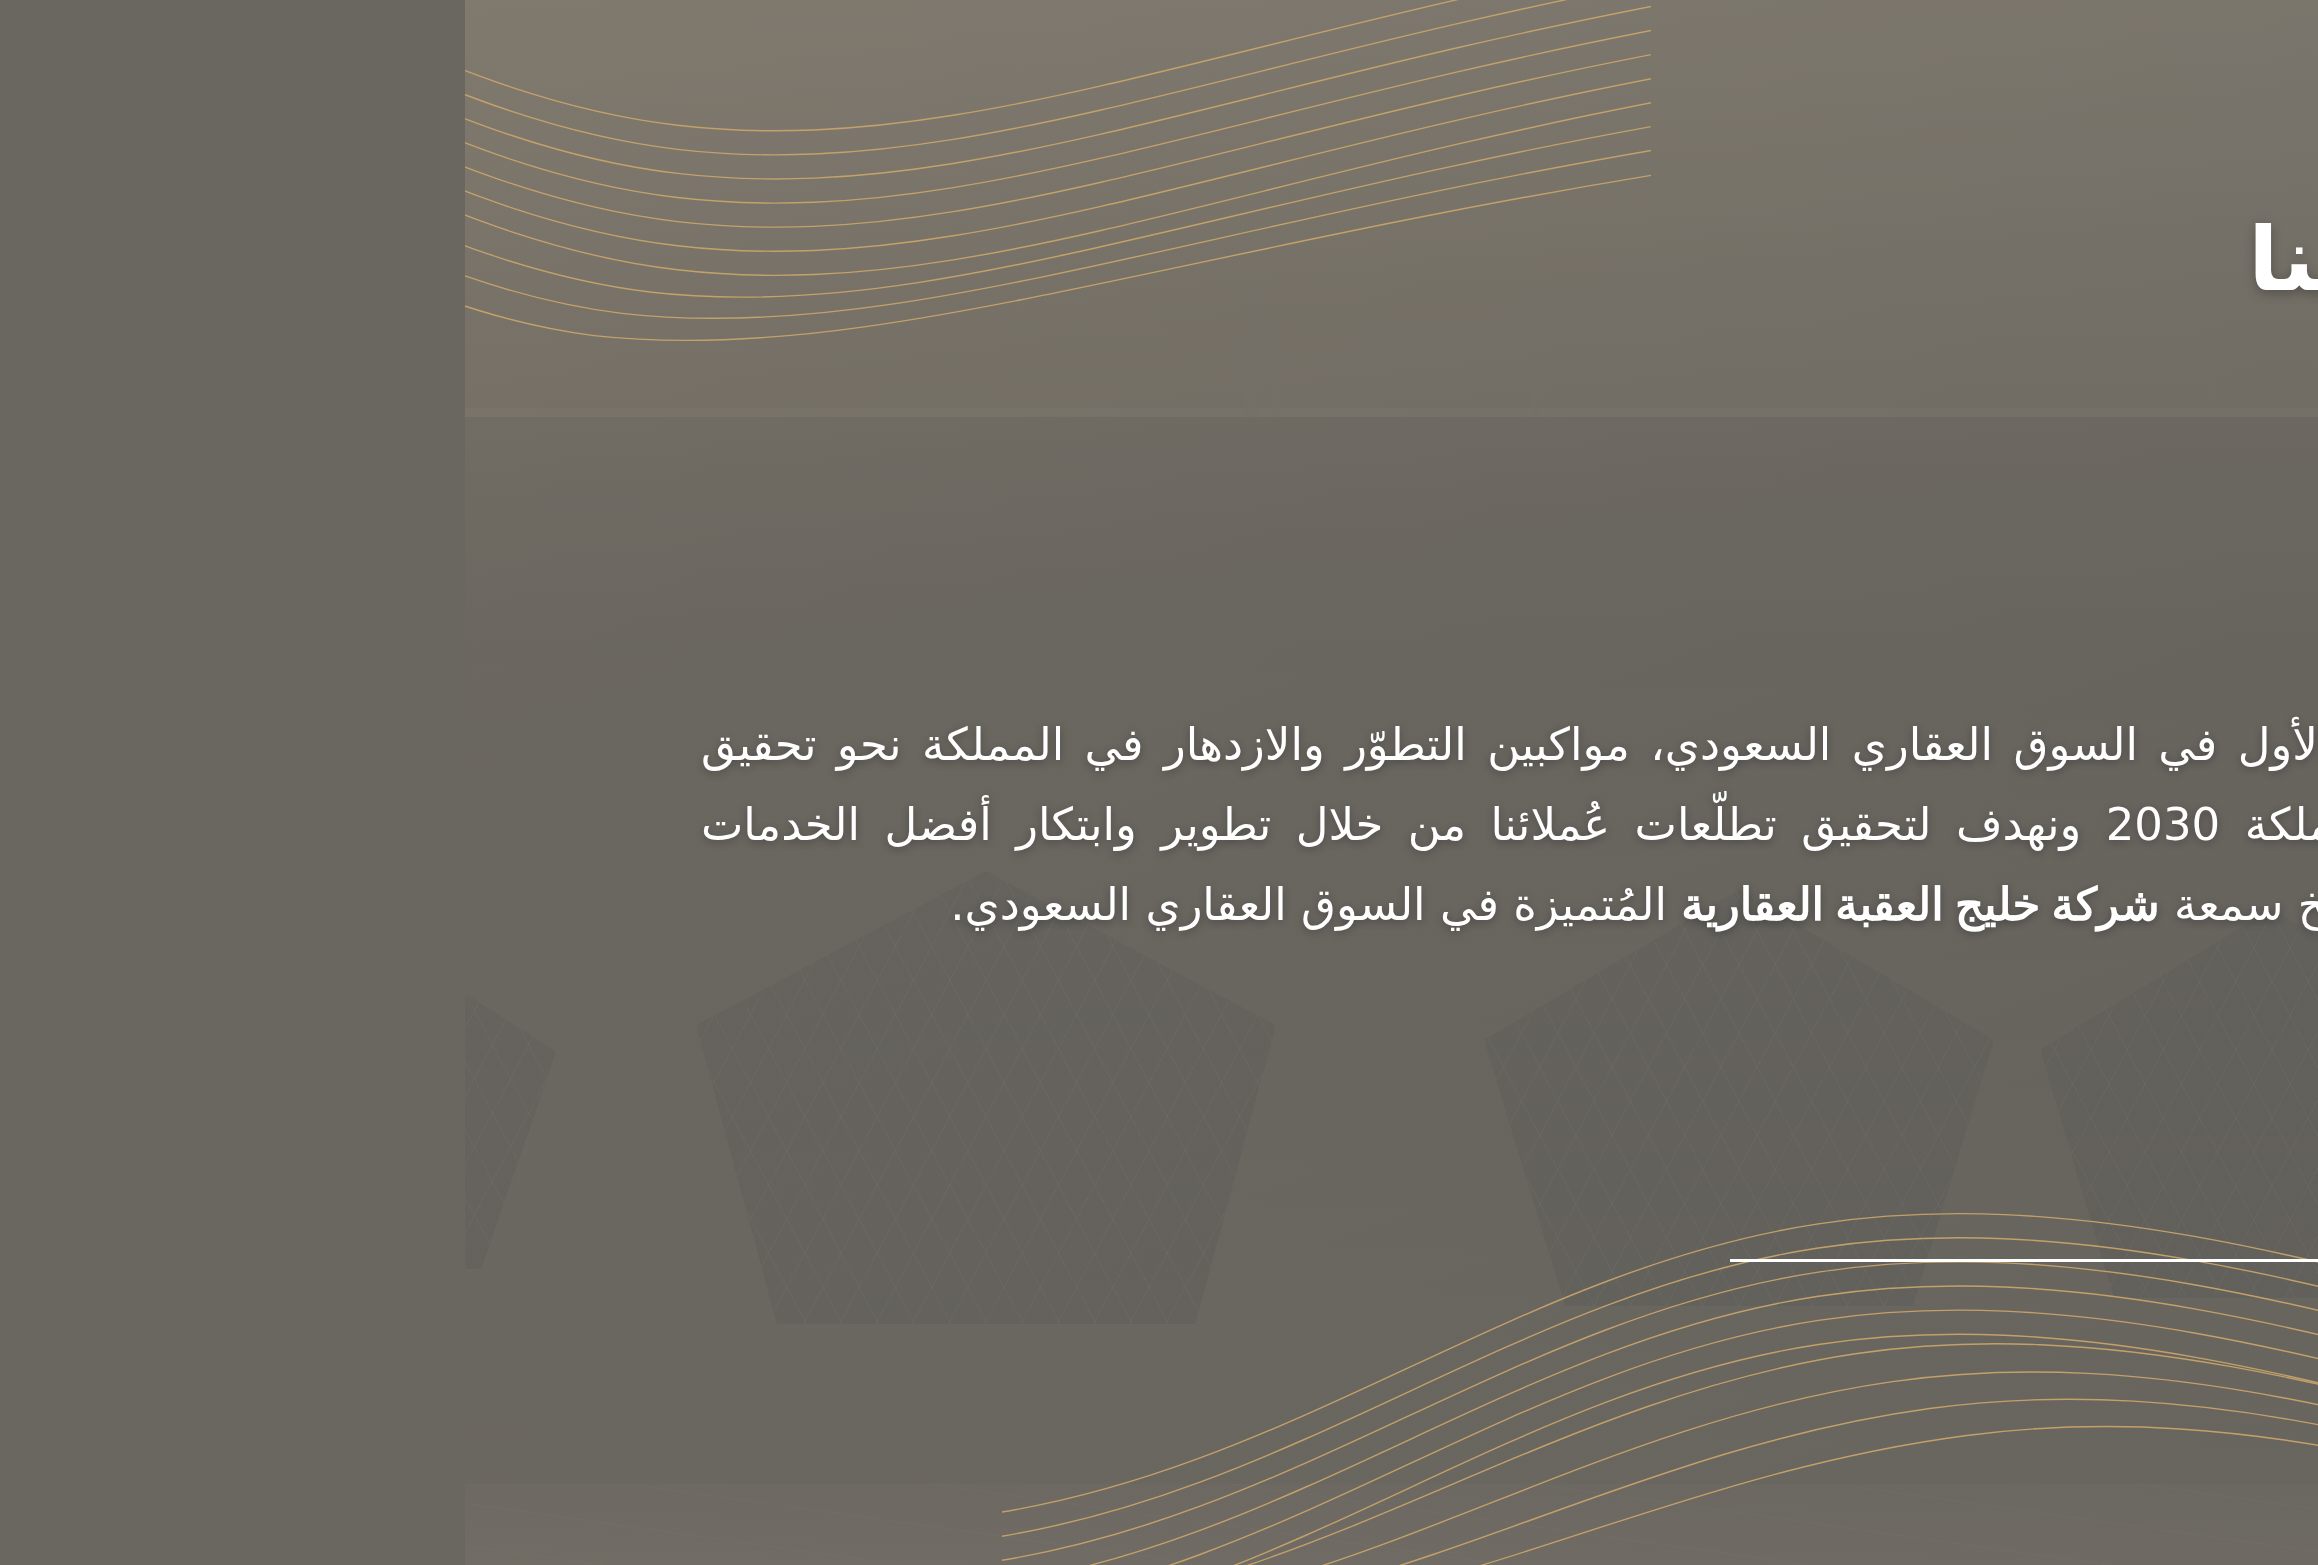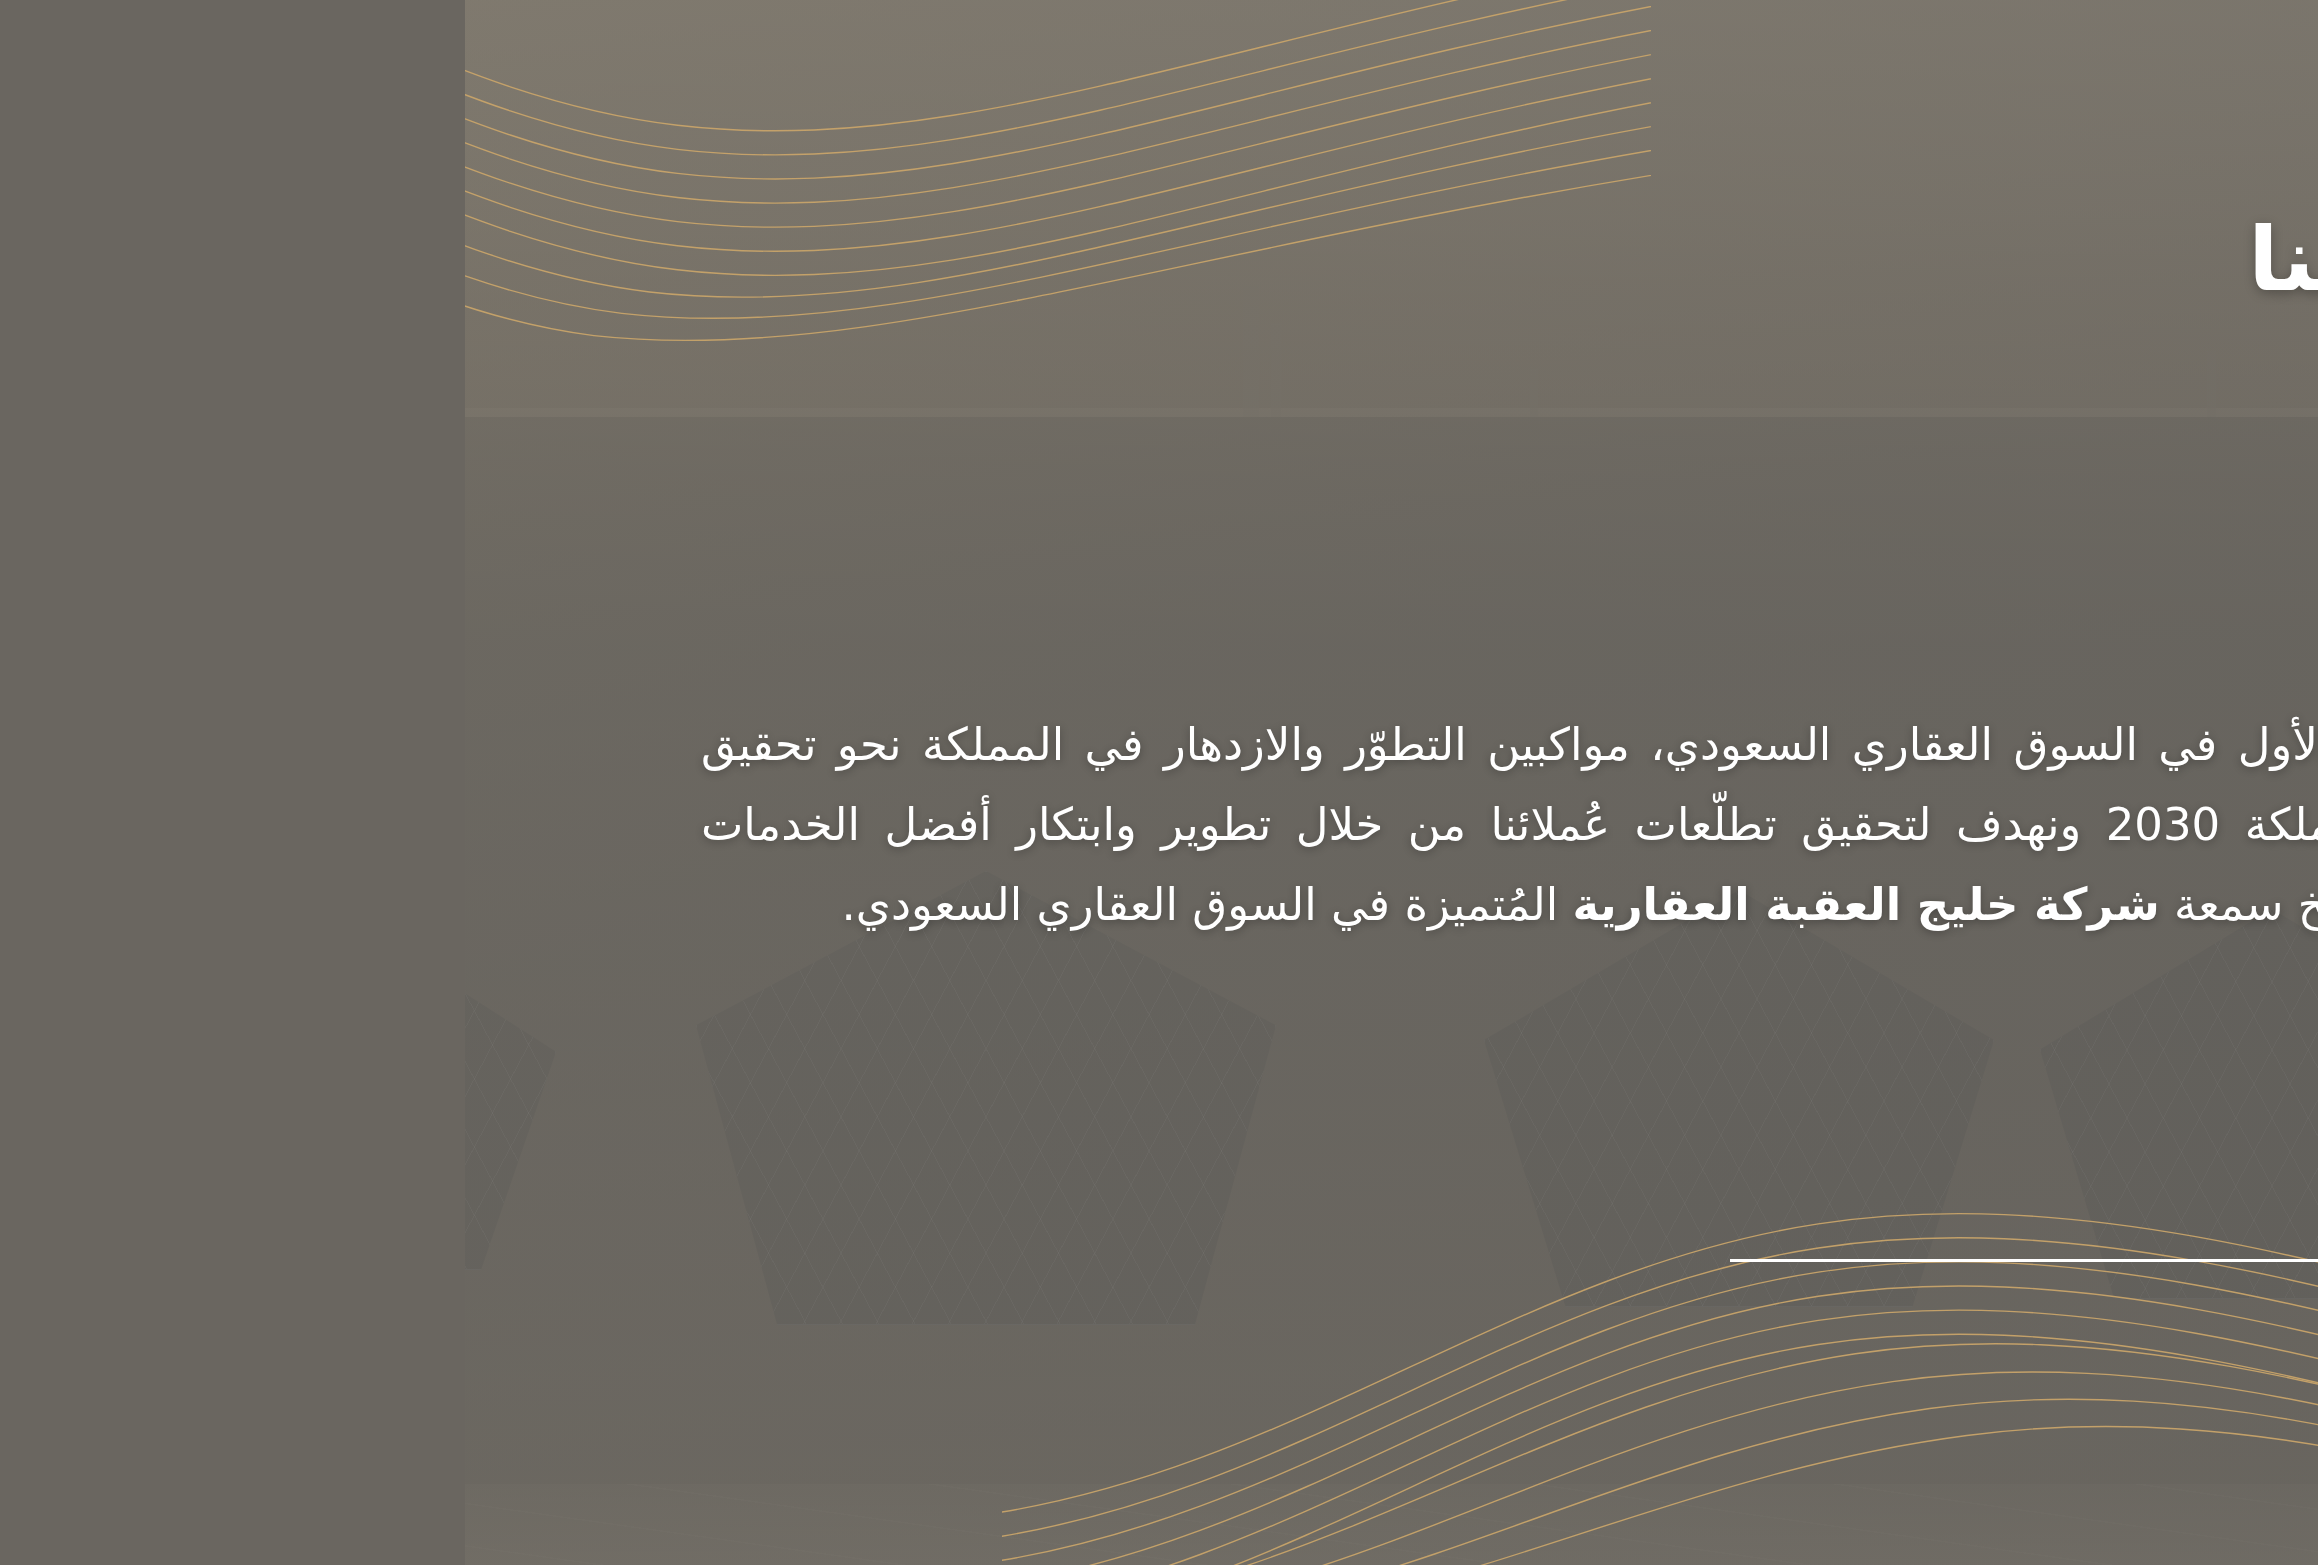--- a/index.html
+++ b/index.html
@@ -130,21 +130,21 @@
     right: 148px;
     top: 705px;
     width: 1934px;
     text-align: justify;
     color: #ffffff;
     font-size: 45px;
     line-height: 1.78;
     font-weight: 400;
     text-shadow: 0 1.9px 8.3px rgba(0,0,0,0.30);
   }
-  .body-block b { font-weight: 700; }
+  .body-block b { font-weight: 700; font-family: Liberation Serif, serif; }
 
   
   .rule-vertical {
     position: absolute;
     left: 2710px;
     top: 556px;
     width: 3.2px;
     height: 719px;
     background: #ffffff;
   }

